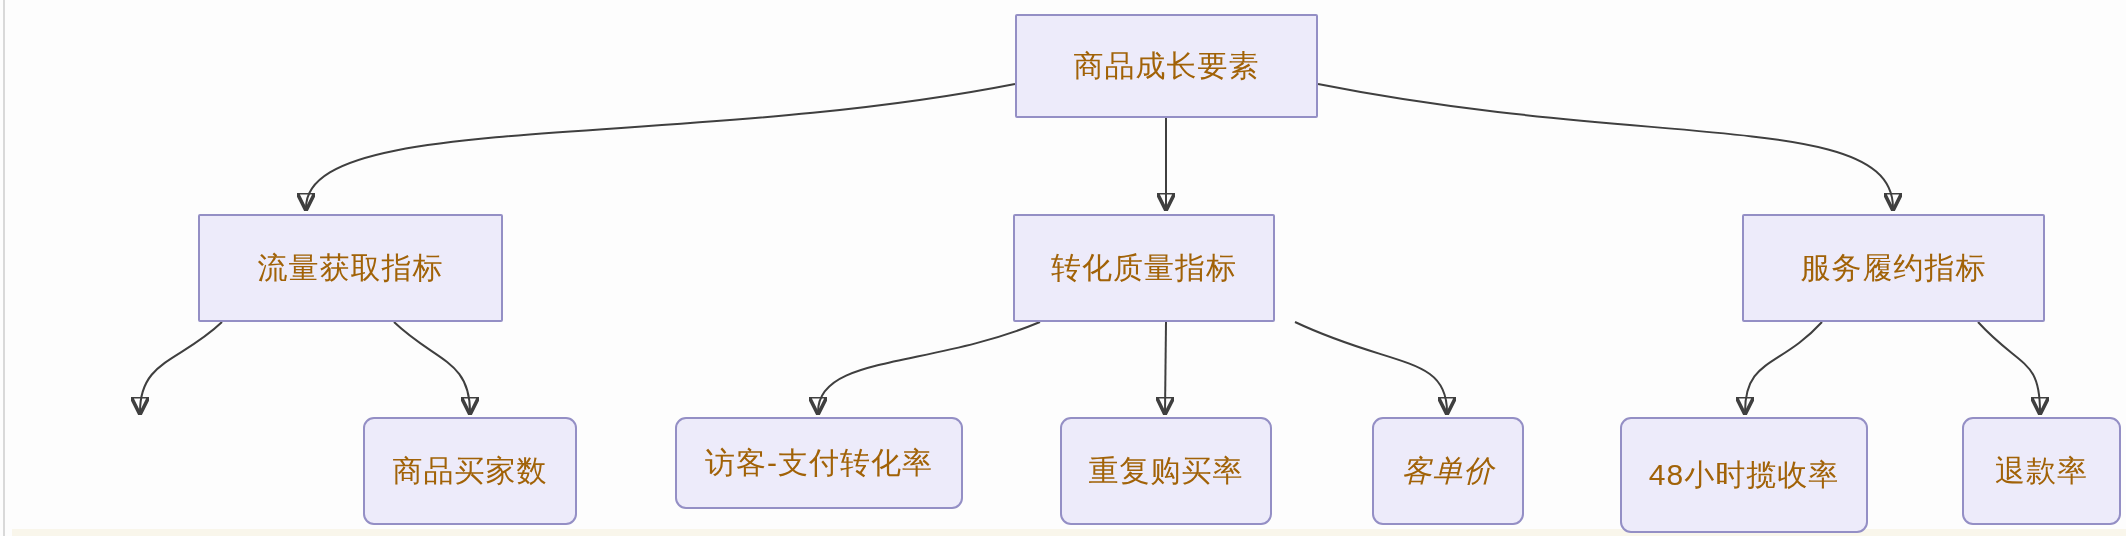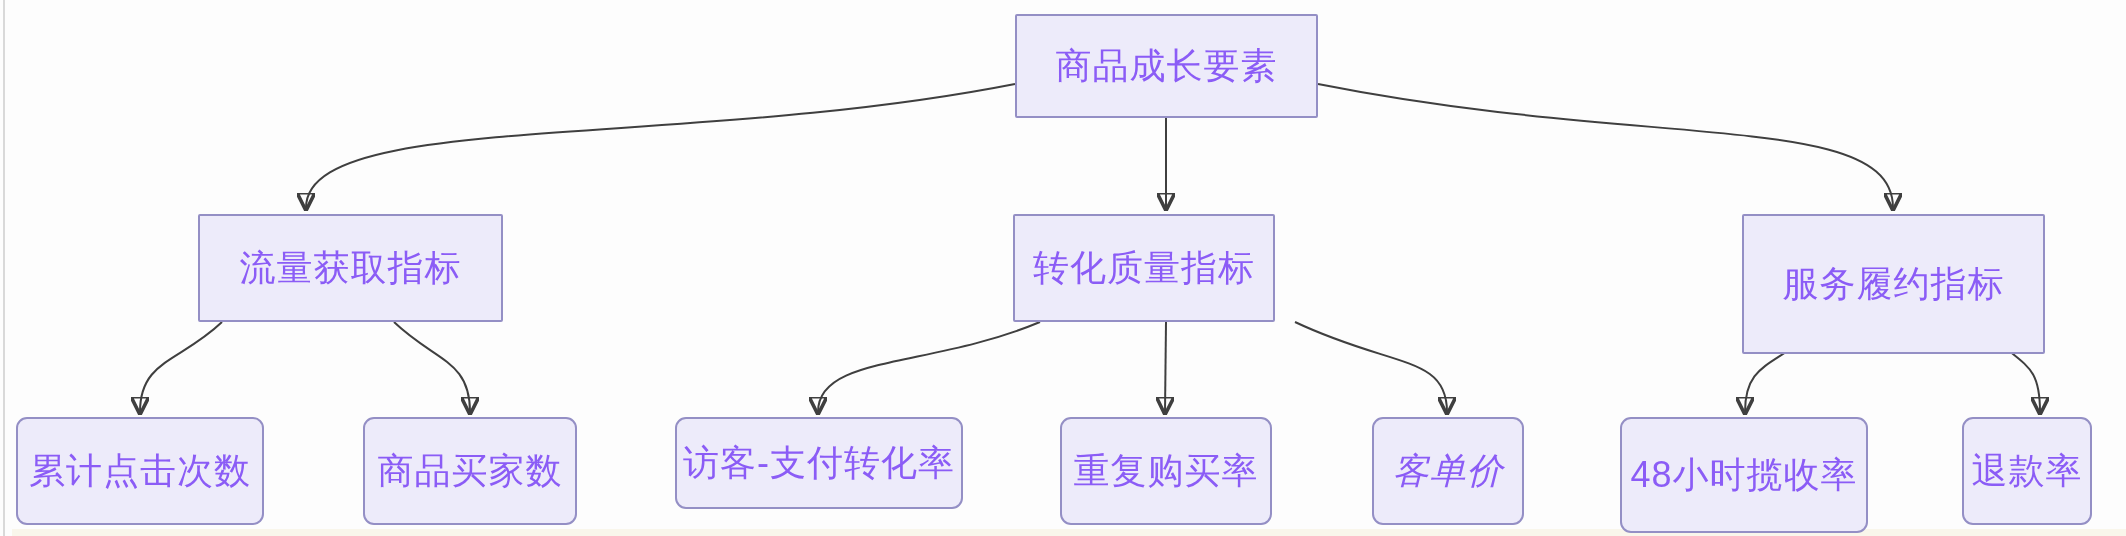--- a/index.html
+++ b/index.html
@@ -38,25 +38,25 @@
     fill: none;
     stroke: #3f3f3f;
     stroke-width: 2px;
   }
   .node {
     position: absolute;
     box-sizing: border-box;
     background: #edebfa;
     border: 2px solid #948fc5;
     border-radius: 2px;
-    color: #8b5cf6;
+    color: #a16207;
     display: flex;
     align-items: center;
     justify-content: center;
-    font-size: 36px;
+    font-size: 30px;
     letter-spacing: 1px;
     white-space: nowrap;
     text-align: center;
   }
   .node.round {
     border-radius: 11px;
   }
 </style>
 </head>
 <body>
@@ -81,23 +81,22 @@
     <path marker-end="url(#arrow)" d="M 1166 322 L 1165 412"></path>
     <path marker-end="url(#arrow)" d="M 1295 322 C 1392 368, 1447 355, 1447 412"></path>
     <path marker-end="url(#arrow)" d="M 1822 322 C 1780 368, 1745 358, 1745 412"></path>
     <path marker-end="url(#arrow)" d="M 1978 322 C 2020 368, 2040 358, 2040 412"></path>
   </svg>
 
   <div class="node" style="left:1015px; top:14px;  width:303px; height:104px;">商品成长要素</div>
 
   <div class="node" style="left:153px;  top:214px; width:305px; height:108px;margin-left:45px;">流量获取指标</div>
   <div class="node" style="left:1013px; top:214px; width:262px; height:108px;">转化质量指标</div>
-  <div class="node" style="left:1742px; top:214px; width:303px; height:140px;text-align:right;">服务履约指标</div>
+  <div class="node" style="left:1742px; top:214px; width:303px; height:108px;text-align:right;">服务履约指标</div>
 
-  <div class="node round" style="left:16px;   top:417px; width:248px; height:108px;">累计点击次数</div>
   <div class="node round" style="left:363px;  top:417px; width:214px; height:108px;">商品买家数</div>
   <div class="node round" style="left:675px;  top:417px; width:288px; height:92px;">访客-支付转化率</div>
   <div class="node round" style="left:1060px; top:417px; width:212px; height:108px;">重复购买率</div>
   <div class="node round" style="left:1372px; top:417px; width:152px; height:108px;font-style:italic;">客单价</div>
   <div class="node round" style="left:1620px; top:417px; width:248px; height:116px;">48小时揽收率</div>
-  <div class="node round" style="left:1962px; top:417px; width:130px; height:108px;">退款率</div>
+  <div class="node round" style="left:1962px; top:417px; width:159px; height:108px;">退款率</div>
 
 </div>
 
 </body></html>

